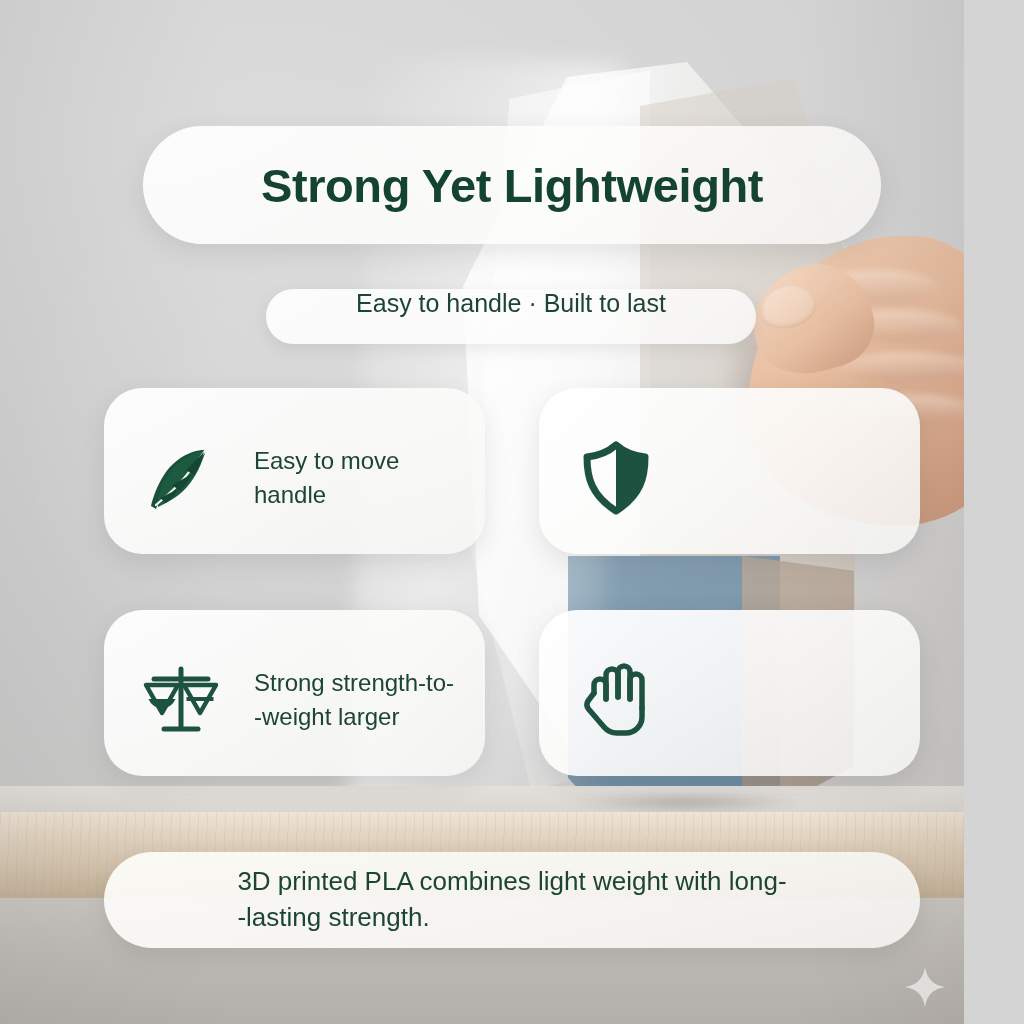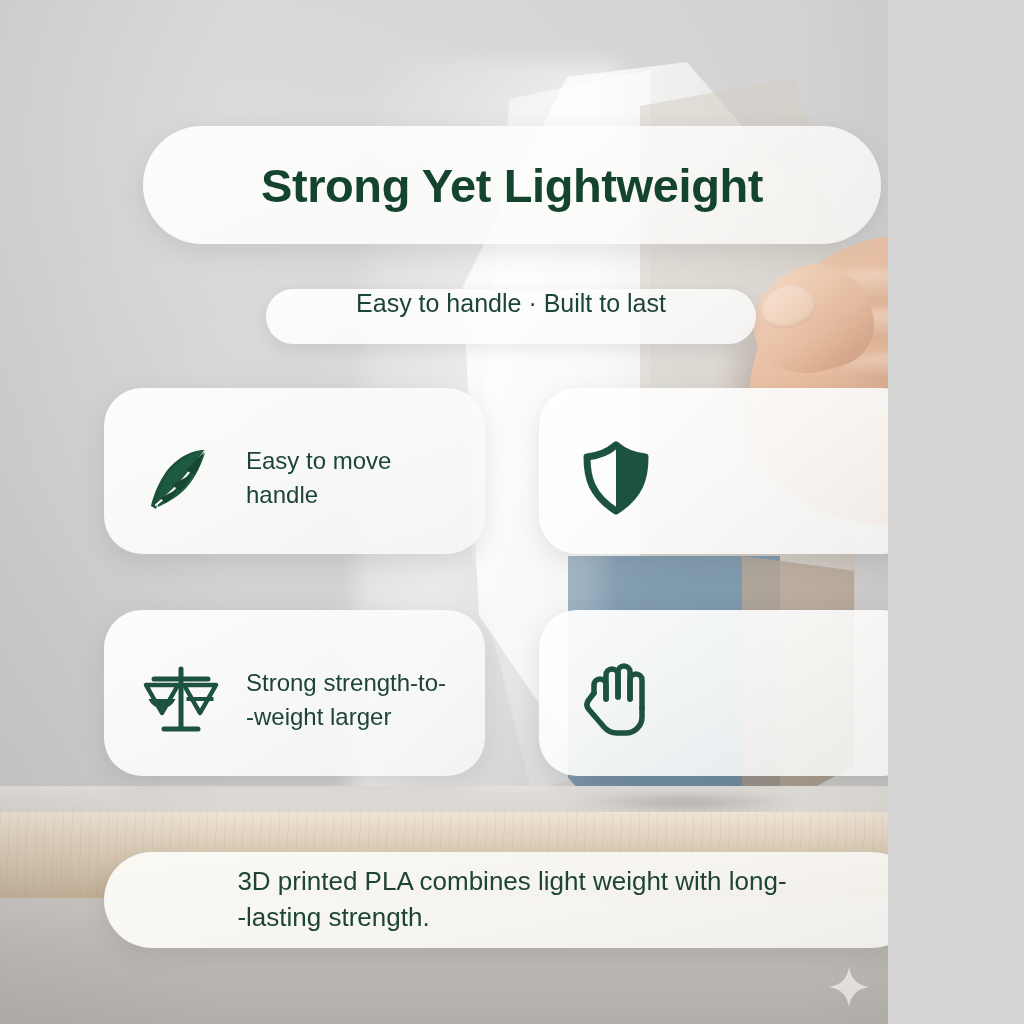--- a/index.html
+++ b/index.html
@@ -10,21 +10,21 @@
   body {
     width: 1024px;
     height: 1024px;
     overflow: hidden;
     font-family: "Liberation Sans", sans-serif;
     background: #d4d4d4;
   }
 
   #stage {
     position: relative;
-    width: 888px;
+    width: 964px;
     height: 1024px;
     overflow: hidden;
     background:
       linear-gradient(180deg, #d3d3d3 0%, #d5d4d3 45%, #d9d7d4 70%, #dcd9d5 100%);
   }
 
   
   .wall {
     position: absolute;
     left: 0; top: 0; right: 0;
@@ -218,21 +218,21 @@
     row-gap: 56px;
   }
   .card {
     border-radius: 38px;
     background: linear-gradient(145deg, rgba(255,255,255,0.95) 0%, rgba(252,252,251,0.90) 50%, rgba(246,246,245,0.86) 100%);
     box-shadow: 0 8px 24px rgba(70,70,70,0.13);
     display: flex;
     align-items: center;
     padding: 14px 26px 0 38px;
     box-sizing: border-box;
-    gap: 26px;
+    gap: 34px;
   }
   .card-icon {
     flex: 0 0 auto;
     width: 78px;
     height: 78px;
     display: flex;
     align-items: center;
     justify-content: center;
   }
   .card-icon svg { display: block; }

